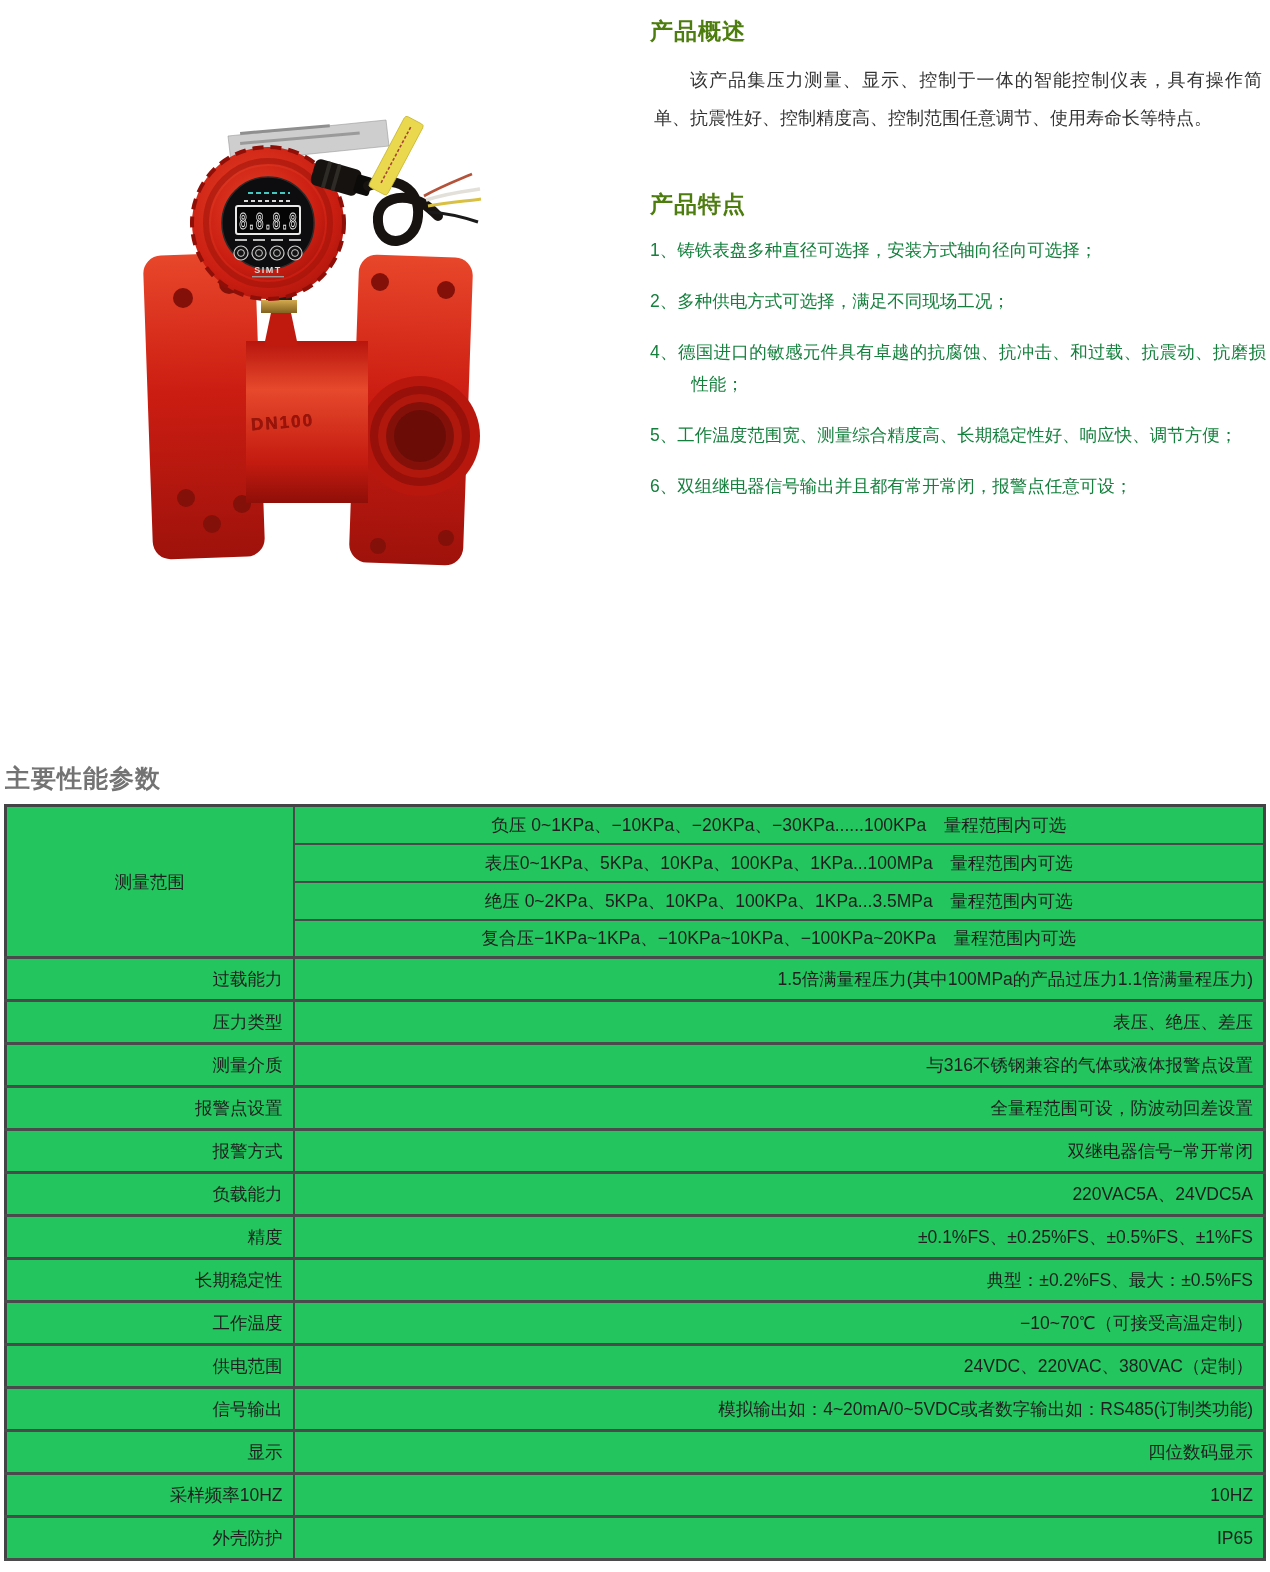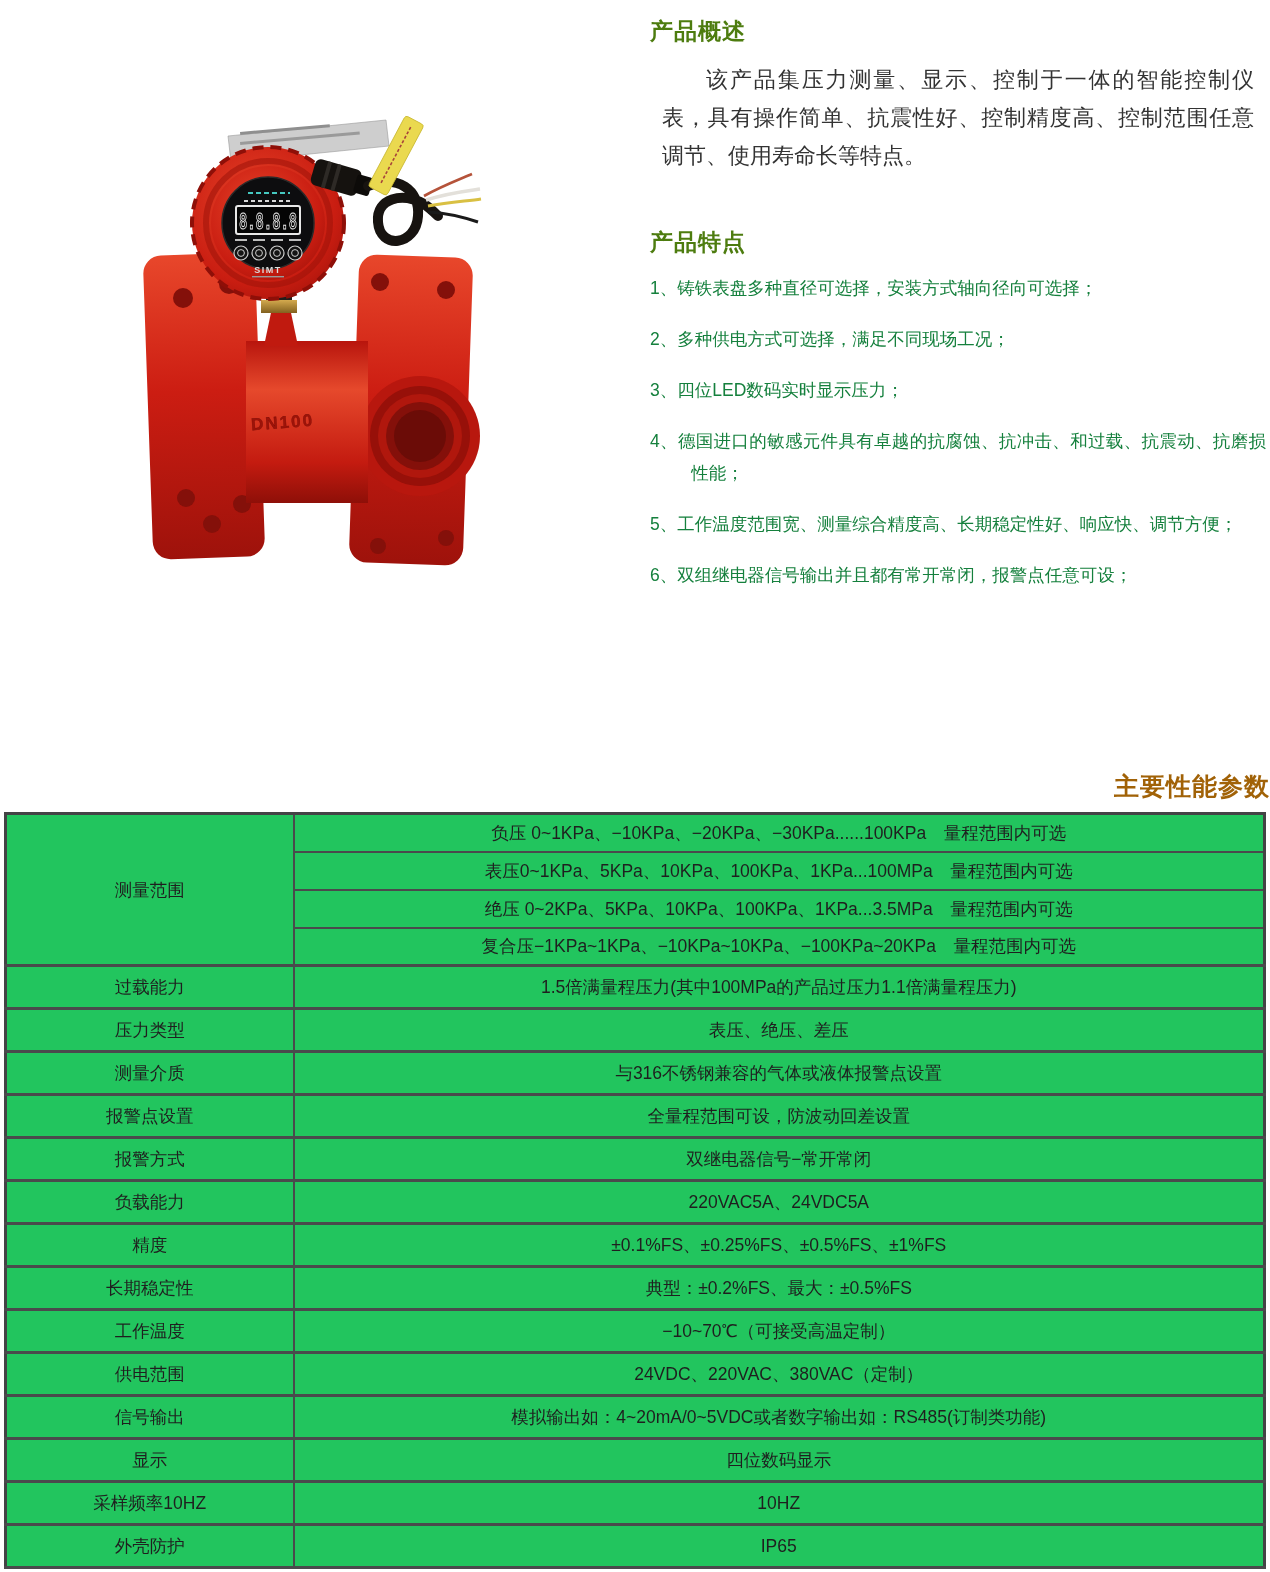--- a/index.html
+++ b/index.html
@@ -13,51 +13,51 @@
     overflow:hidden;
   }
   .top-section { position:relative; height:758px; }
   .photo-wrap { position:absolute; left:128px; top:106px; width:358px; height:468px; }
   .right-col { position:absolute; left:650px; top:16px; width:616px; }
   h2.sec-head {
     font-size:23px; font-weight:700; color:#4d7c0f;
     margin:0 0 14px 0; letter-spacing:1px;
   }
   .overview-body {
-    margin:12px; font-size:22px; color:#333;
+    margin:4px; font-size:18px; color:#333;
     line-height:38px; text-indent:2em; text-align:justify;
   }
   .features-block { margin-top:52px; }
   ul.feature-list { list-style:none; margin:6px 0 0 0; padding:0; }
   ul.feature-list li {
     font-size:17.5px; color:#15803d; line-height:32px;
     margin-bottom:19px; padding-left:2.35em; text-indent:-2.35em;
     text-align:justify;
   }
   .params-head {
-    font-size:25px; font-weight:700; color:#a16207;
-    margin:12px 0 9px 5px; letter-spacing:1px;text-align:right;
+    font-size:25px; font-weight:700; color:#737373;
+    margin:4px 0 9px 5px; letter-spacing:1px;
   }
   table.specs {
     border-collapse:collapse; table-layout:fixed;
     width:1262px; margin-left:4px;
     border:3px solid #434345;
   }
   table.specs td {
     background:#22c55e;
     border:2px solid #4a4a4c;
     border-top-width:3px; border-bottom-width:3px;
     font-size:17.5px; color:#1f1f1f;
     text-align:center; vertical-align:middle;
     padding:0 10px;
     overflow:hidden; white-space:nowrap;
   }
   table.specs col.c1 { width:288px; }
   table.specs tr.sub td { height:38px; border-top-width:2px; border-bottom-width:2px; }
-  table.specs tr.main td { height:43px; }
+  table.specs tr.main td { height:43px;text-align:right; }
   td.lbl { font-weight:400; }
 </style>
 </head>
 <body>
 
 <div class="top-section">
 
   <div class="photo-wrap">
     <svg viewBox="0 0 355 465" width="355" height="465">
       <defs>
@@ -187,21 +187,20 @@
 
   <div class="right-col">
     <h2 class="sec-head">产品概述</h2>
     <p class="overview-body">该产品集压力测量、显示、控制于一体的智能控制仪表，具有操作简单、抗震性好、控制精度高、控制范围任意调节、使用寿命长等特点。</p>
 
     <div class="features-block">
       <h2 class="sec-head">产品特点</h2>
       <ul class="feature-list">
         <li>1、铸铁表盘多种直径可选择，安装方式轴向径向可选择；</li>
         <li>2、多种供电方式可选择，满足不同现场工况；</li>
-        <li>3、四位LED数码实时显示压力；</li>
         <li>4、德国进口的敏感元件具有卓越的抗腐蚀、抗冲击、和过载、抗震动、抗磨损性能；</li>
         <li>5、工作温度范围宽、测量综合精度高、长期稳定性好、响应快、调节方便；</li>
         <li>6、双组继电器信号输出并且都有常开常闭，报警点任意可设；</li>
       </ul>
     </div>
   </div>
 </div>
 
 <h2 class="params-head">主要性能参数</h2>
 

